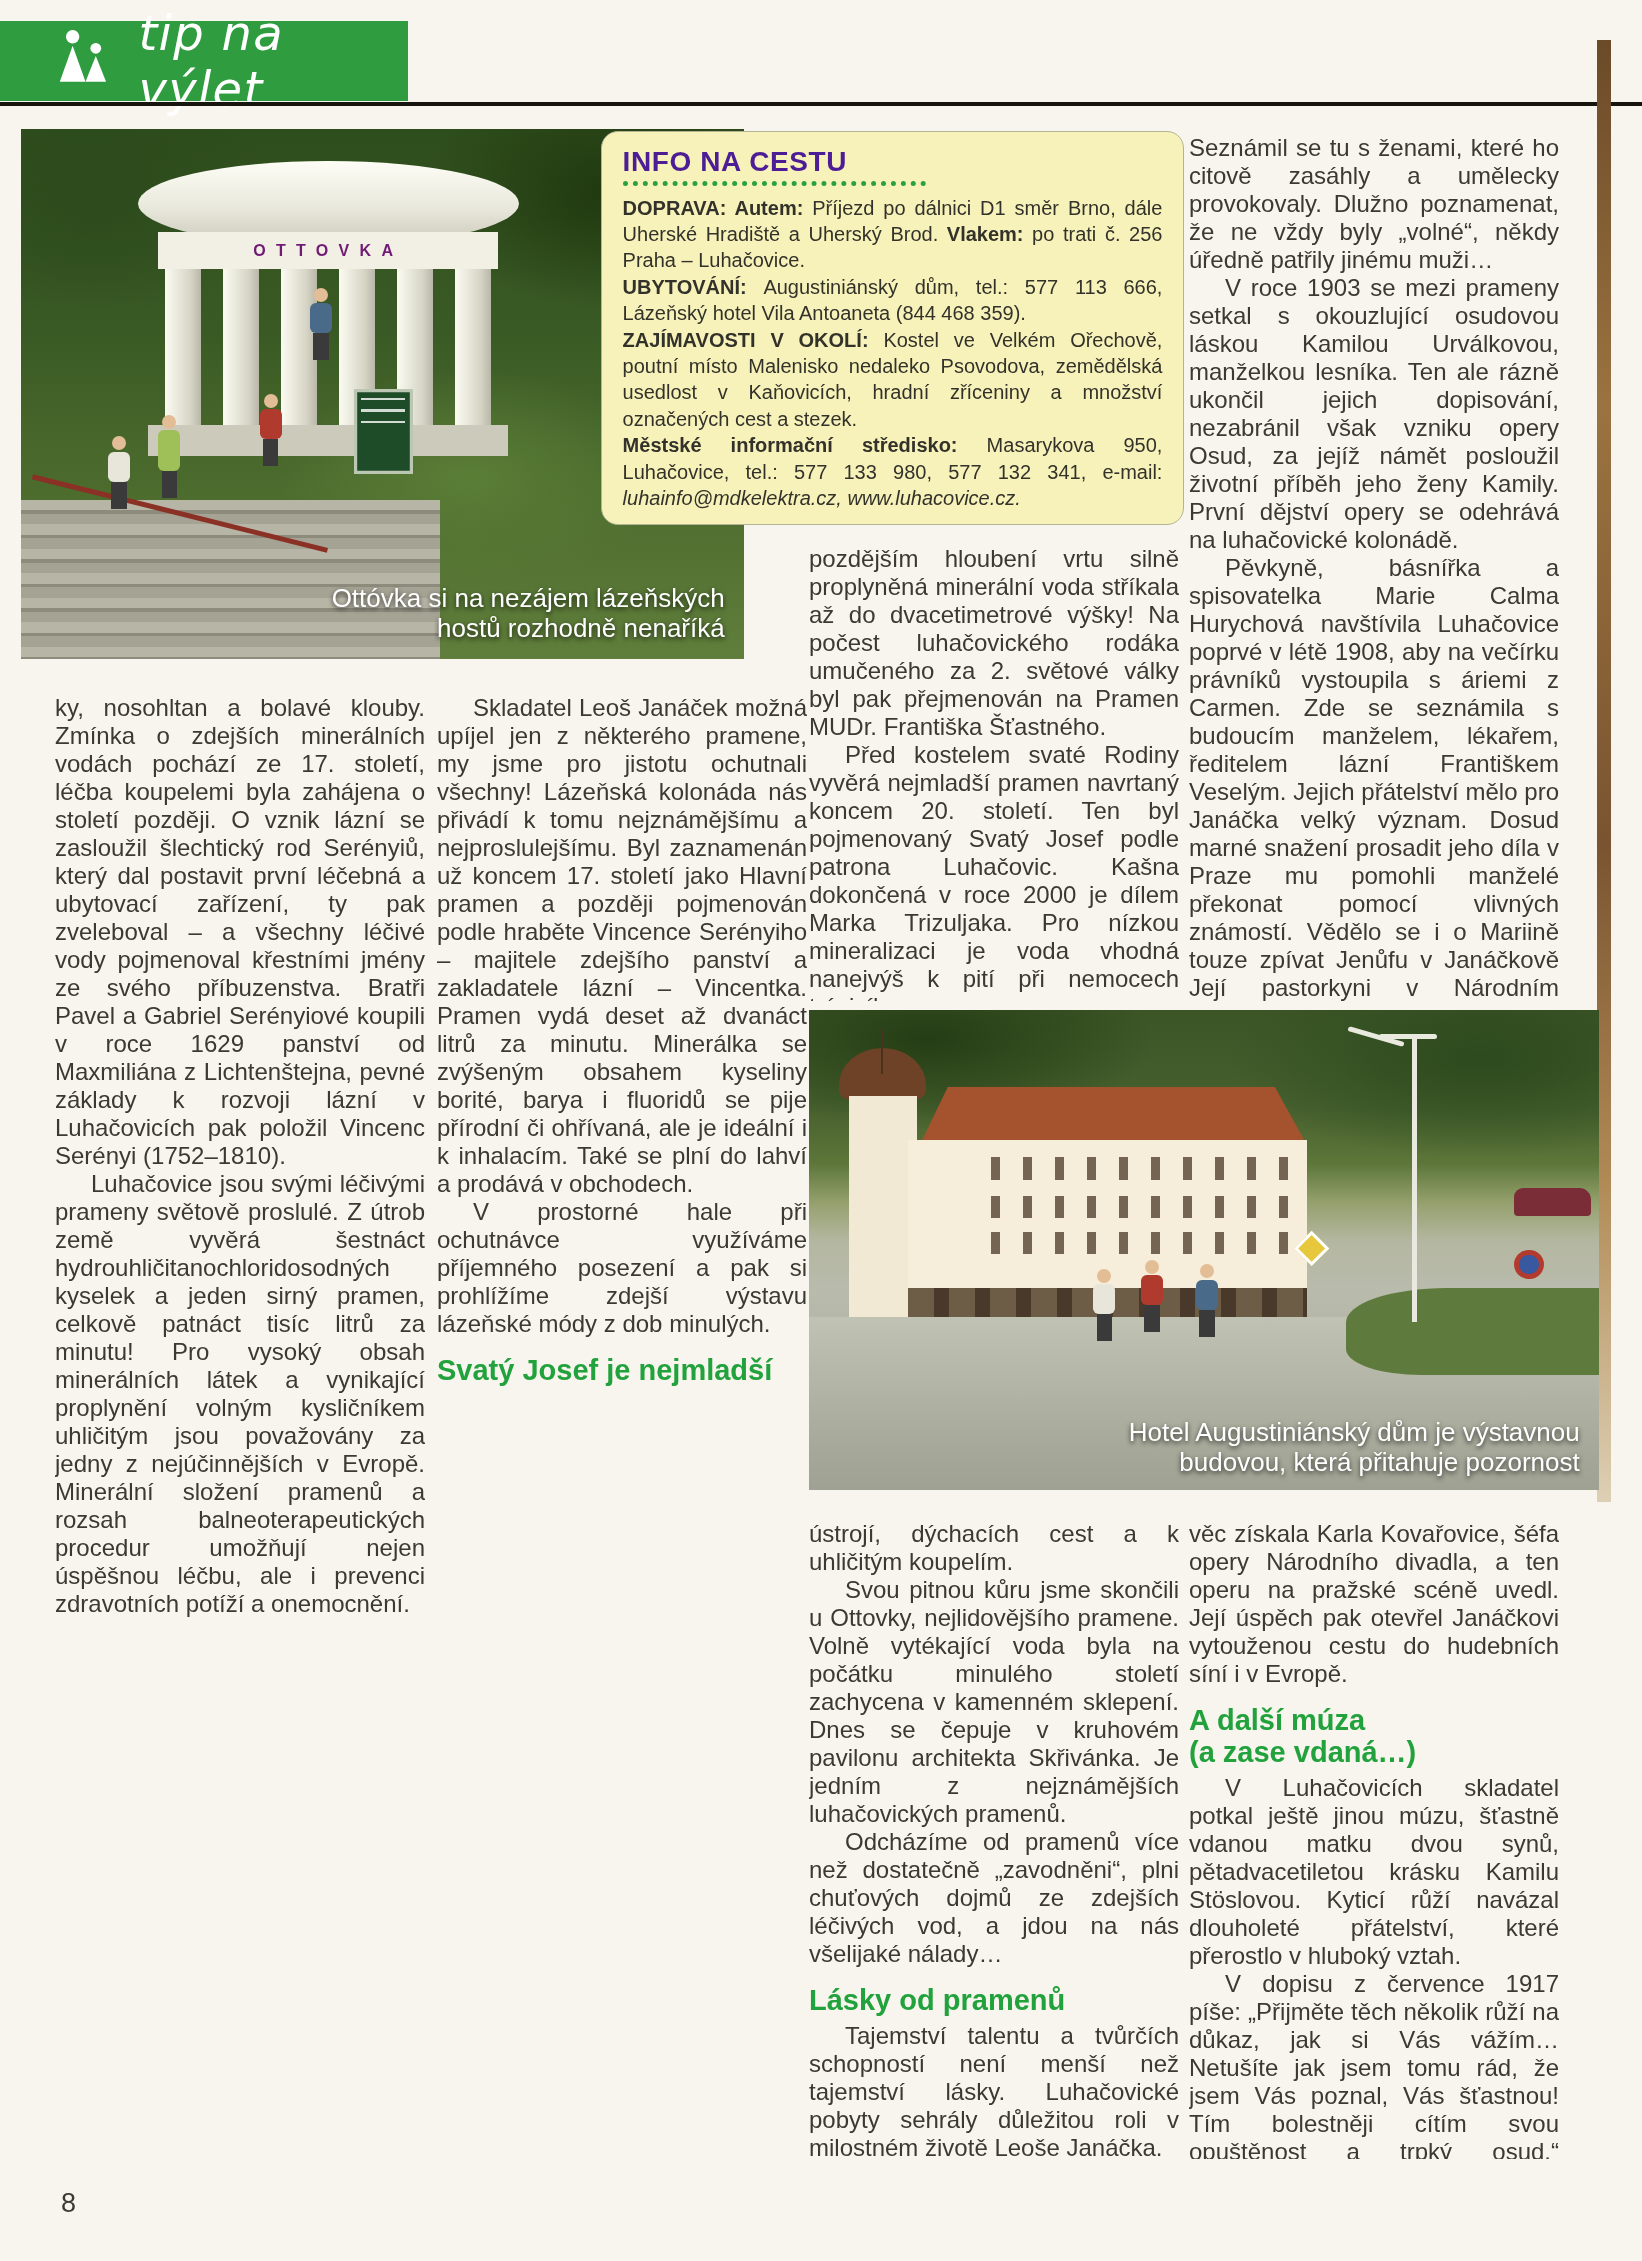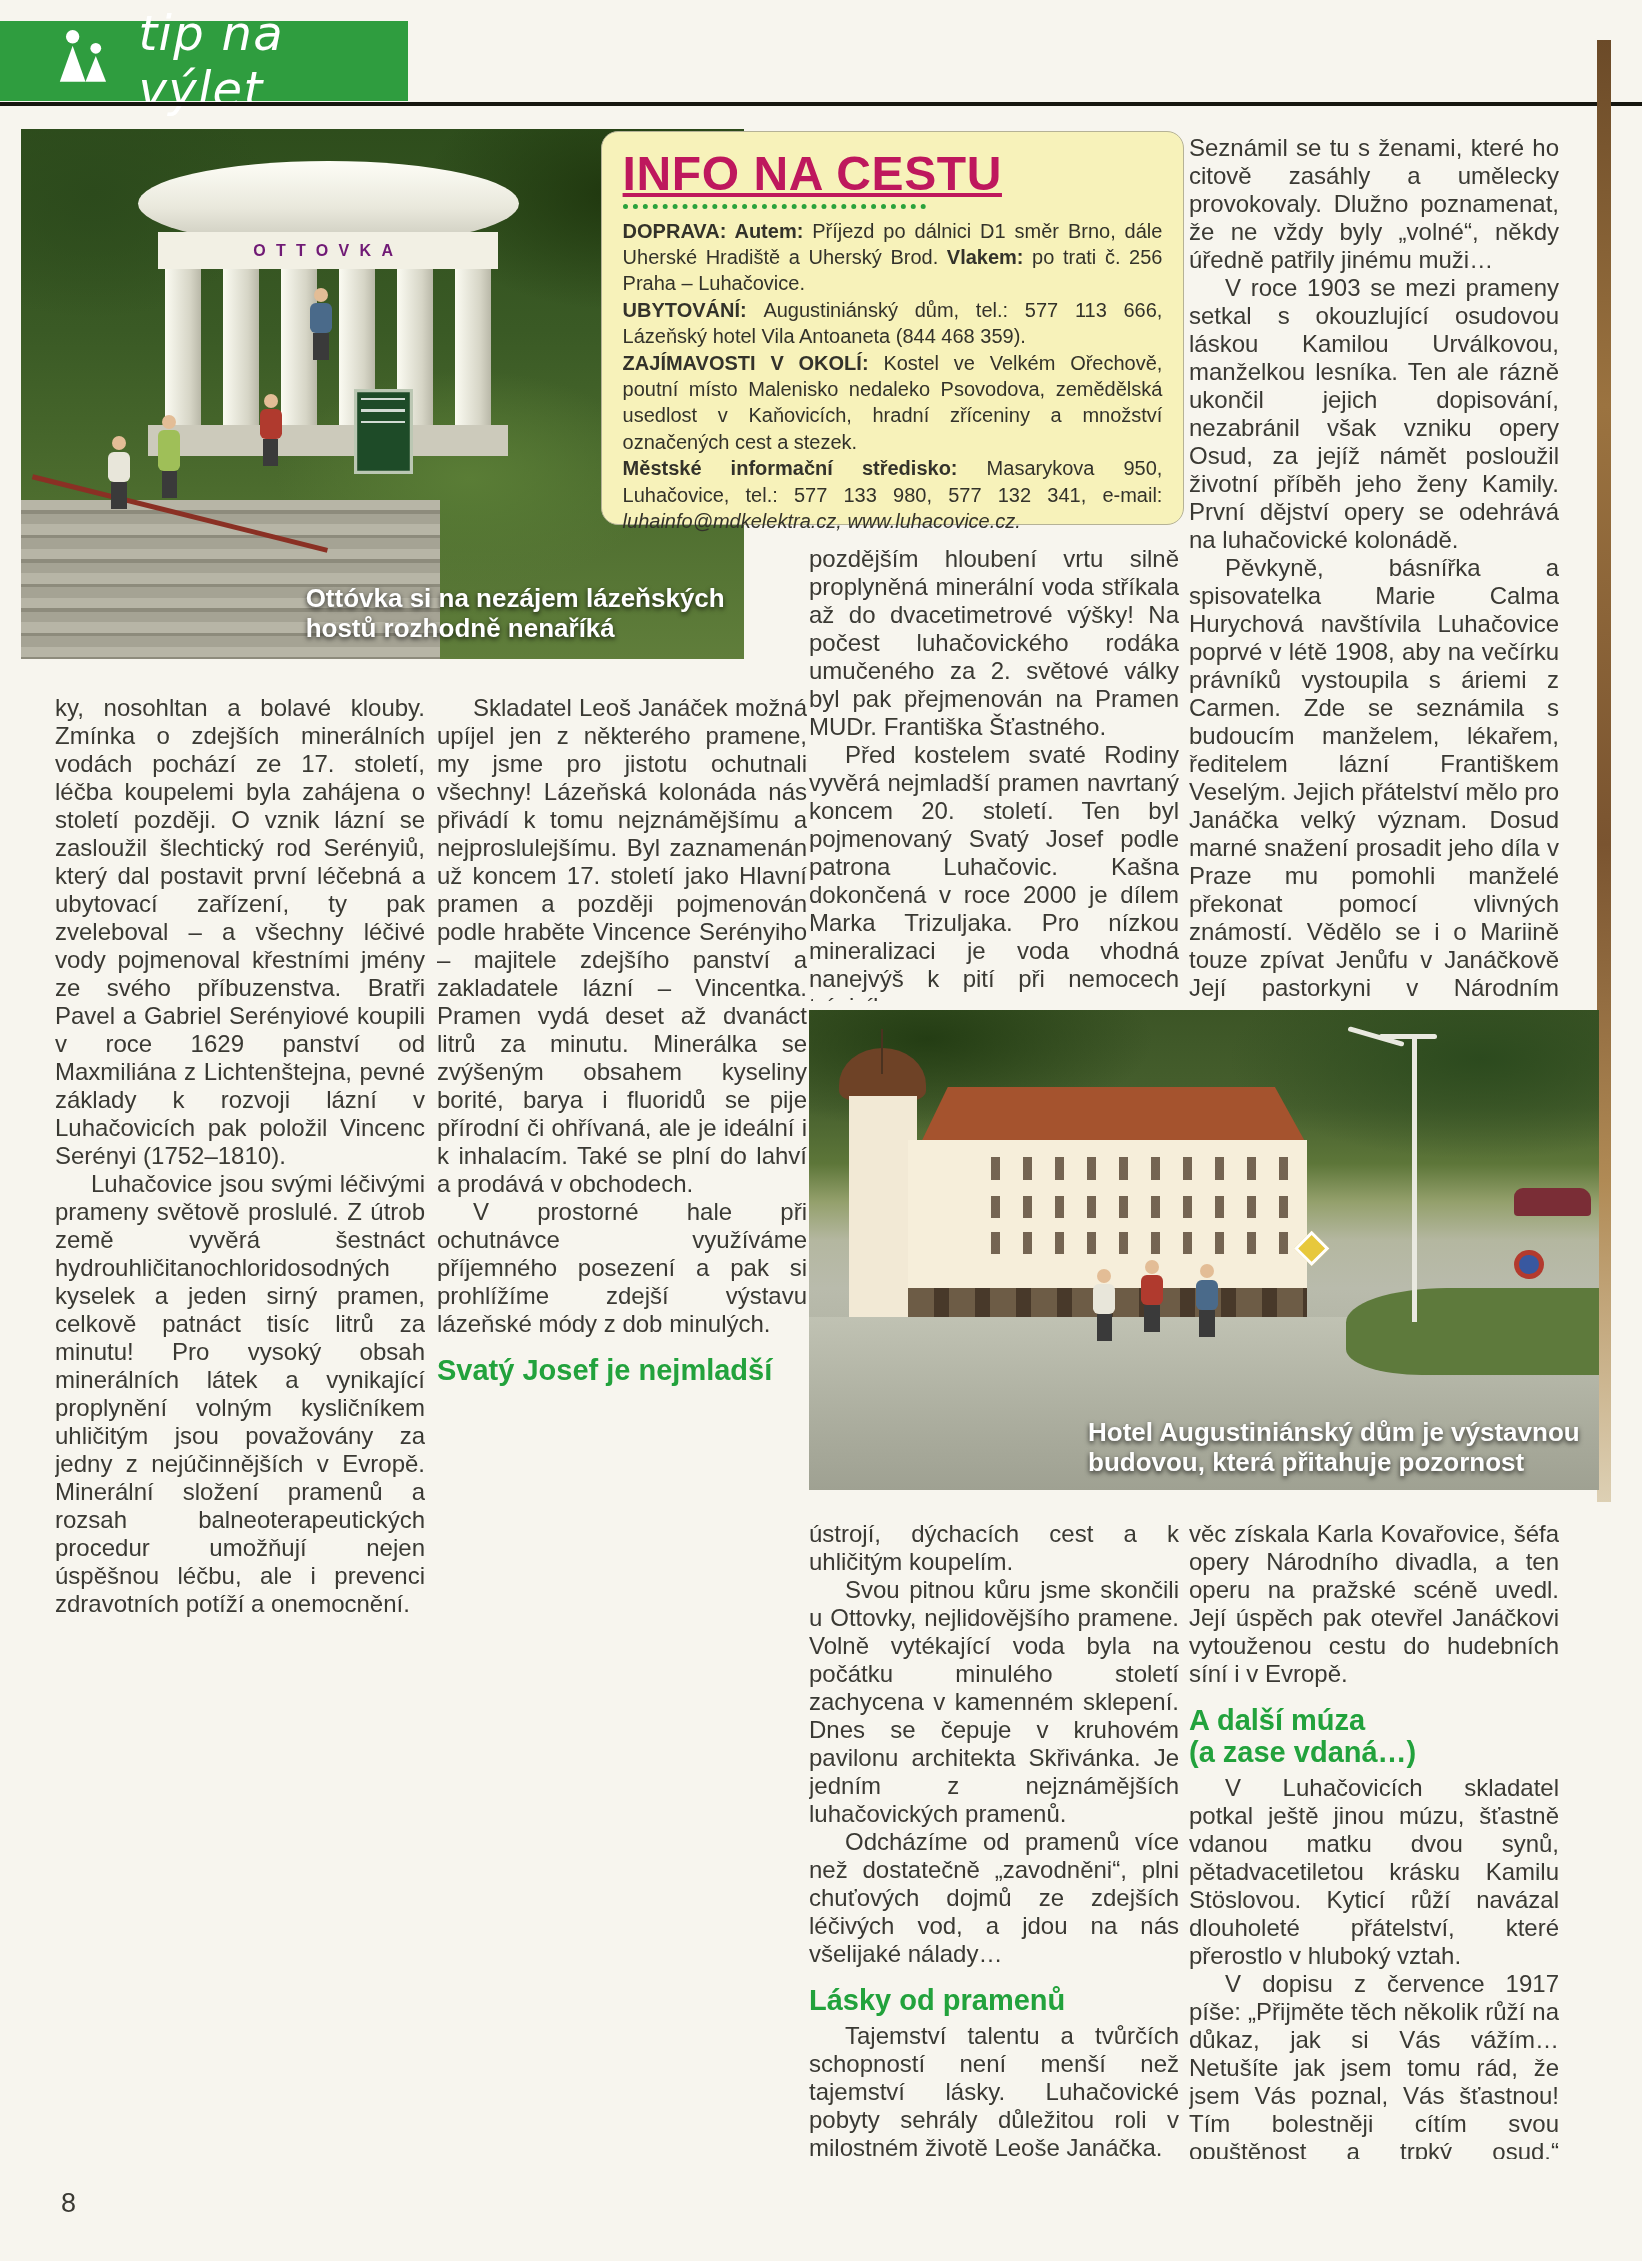--- a/index.html
+++ b/index.html
@@ -11,21 +11,21 @@
               display:flex;align-items:center;}
   .header-logo{margin-left:57px;flex:0 0 auto;}
   .header-title{color:#ffffff;font-size:48px;font-weight:400;letter-spacing:1.3px;margin-left:24.5px;
                 font-family:"DejaVu Sans",sans-serif;font-style:italic;}
   .divider{position:absolute;left:0;top:102px;width:1643px;height:3.9px;background:#16160f;}
   .edge-strip{position:absolute;left:1597px;top:40px;width:13.5px;height:1462px;
               background:linear-gradient(180deg,#6b4a28,#9b7340 25%,#7a5430 55%,#b08a55 78%,#ddd0b4 100%);}
 
   
   .photo{position:absolute;overflow:hidden;}
-  .caption{position:absolute;color:#fff;font-weight:700;line-height:1.16;
+  .caption{position:absolute;color:#fff;font-weight:400;text-align:right;line-height:1.16;
            text-shadow:0 1.9px 5.2px rgba(0,0,0,.75);z-index:9;}
 
   .photo-ottovka{left:21px;top:129px;width:723px;height:530px;
     background:
       radial-gradient(ellipse 271px 167px at 82% 12%, #20380f 0%, rgba(32,56,15,0) 70%),
       radial-gradient(ellipse 271px 193px at 10% 12%, #2c4a1c 0%, rgba(44,74,28,0) 65%),
       radial-gradient(ellipse 322px 180px at 62% 66%, #5a7d36 0%, rgba(90,125,54,0) 60%),
       radial-gradient(ellipse 309px 155px at 28% 92%, #8aa45c 0%, rgba(138,164,92,0) 55%),
       linear-gradient(180deg,#2e4d1c 0%,#3a5a25 38%,#4c6c2e 68%,#607e3b 100%);}
   .photo-ottovka .caption{right:19.3px;bottom:15.5px;font-size:26px;}
@@ -110,21 +110,21 @@
   .fn-woman-arm{position:absolute;left:39%;top:43%;width:71px;height:17px;border-radius:8.4px;background:#7c2532;
                 transform:rotate(12deg);}
   .fn-woman-legs{position:absolute;left:32.5%;top:59%;width:41px;height:110px;background:#55524c;}
   .fn-bag-green{position:absolute;left:28%;top:72%;width:45px;height:54px;background:#3f7d3a;border-radius:5.2px;}
   .fn-bag-red{position:absolute;left:24%;top:74%;width:36px;height:45px;border-radius:3.9px;
               background:repeating-linear-gradient(90deg,#c43b35 0 6.4px,#ece8e0 6.4px 13px);}
 
   
   .info-box{position:absolute;left:601px;top:131px;width:583px;height:394px;box-sizing:border-box;
             background:#f7f2ba;border:1.9px solid #b5b296;border-radius:17px;padding:14px 20.6px;z-index:5;}
-  .info-title{color:#be185d;font-size:48px;font-weight:700;letter-spacing:0.6px;text-decoration:underline;}
+  .info-title{color:#4c1d95;font-size:28px;font-weight:700;letter-spacing:0.6px;}
   .info-dots{width:303px;border-bottom:5.8px dotted #2aa23c;margin:2.6px 0 9px;}
   .info-p{margin:0;font-size:20px;line-height:26.4px;text-align:justify;color:#33322a;}
   .info-p .b{font-weight:700;} .info-p .i{font-style:italic;}
 
   
   .col{position:absolute;width:370px;overflow:hidden;}
   #col1{left:55px;top:694px;height:946px;}
   #col2{left:437px;top:694px;height:959px;}
   #col3u{left:809px;top:545px;height:456px;}
   #col4u{left:1189px;top:134px;height:867px;}

